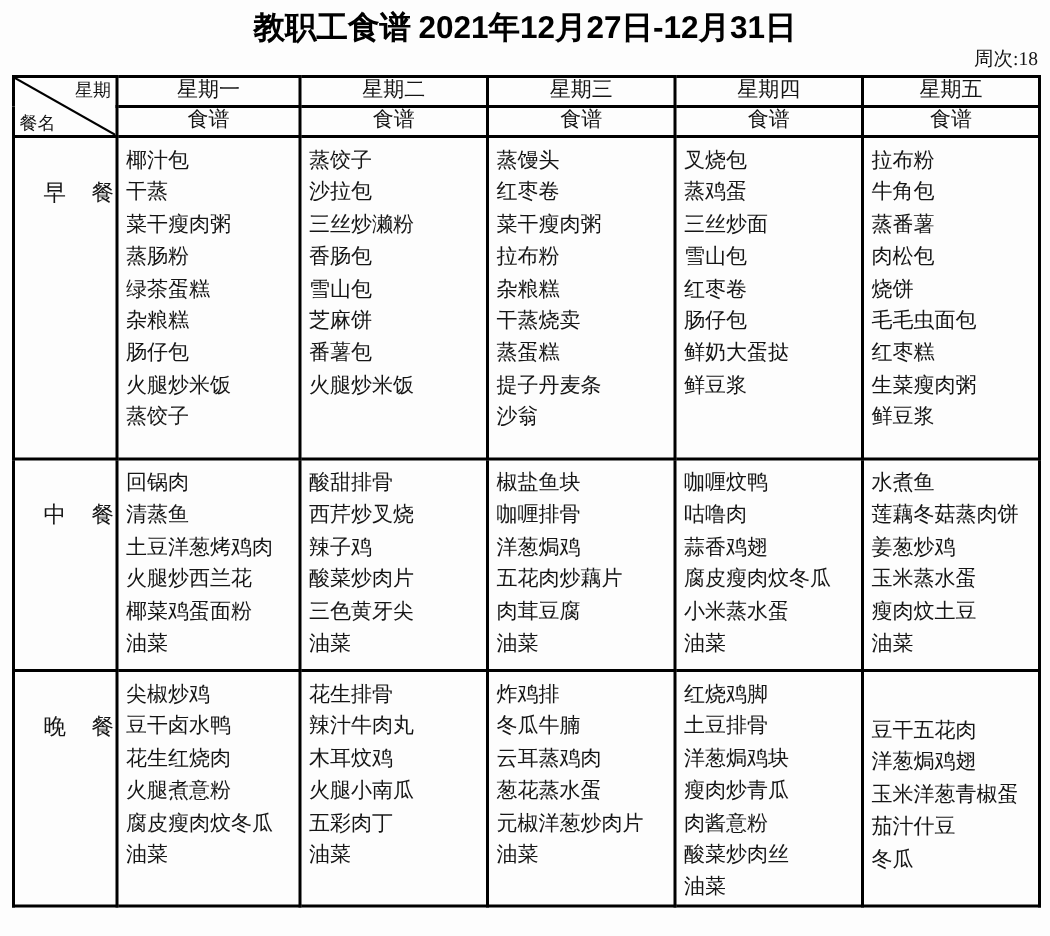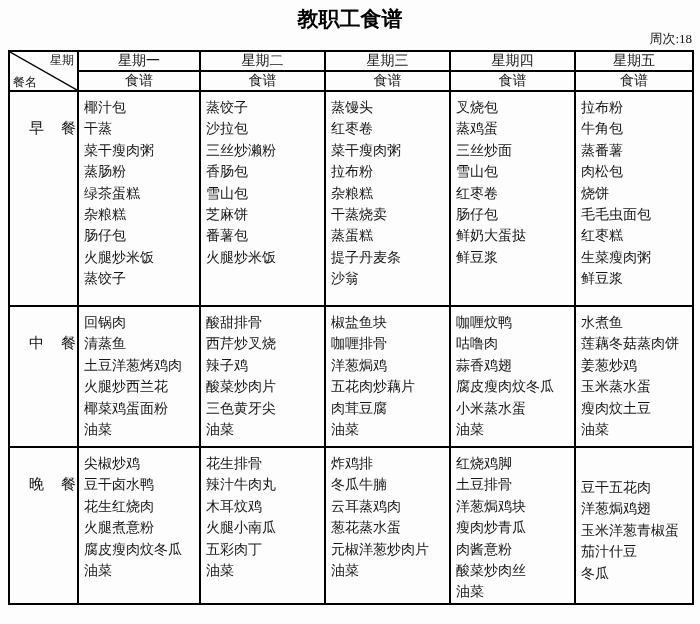--- a/index.html
+++ b/index.html
@@ -52,20 +52,21 @@
   td.menu-cell.offset-top { padding-top:29px;margin-top:33px; }
   .dish { line-height:21.4px; white-space:nowrap; }
 </style>
 </head>
 <body>
 
 <div class="page">
 
   <div class="title-row">
     <span>教职工食谱</span>
+    <span>2021年12月27日-12月31日</span>
   </div>
 
   <div class="week-row">
     <span>周次:18</span>
   </div>
 
   <table class="menu">
     <colgroup>
       <col style="width:69px">
         <col style="width:122px">

